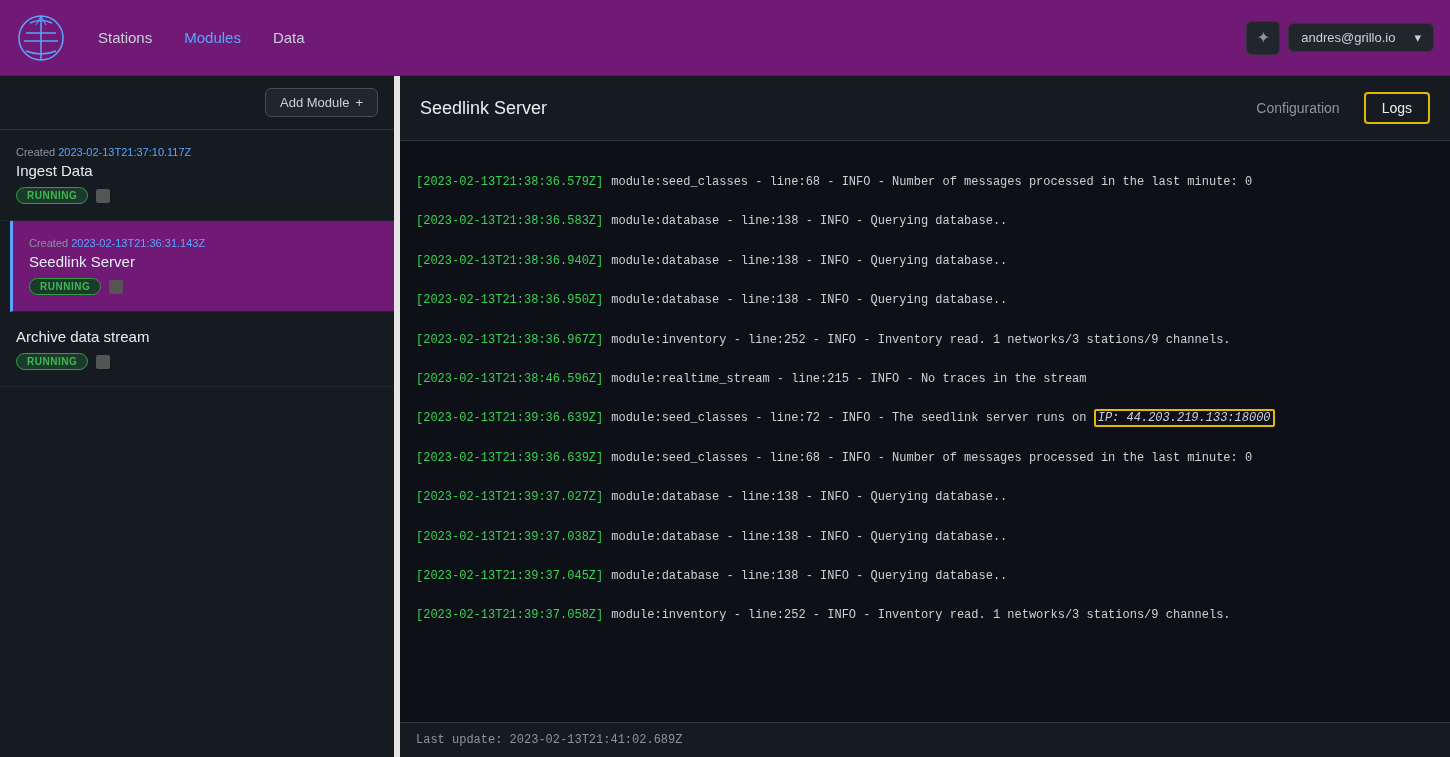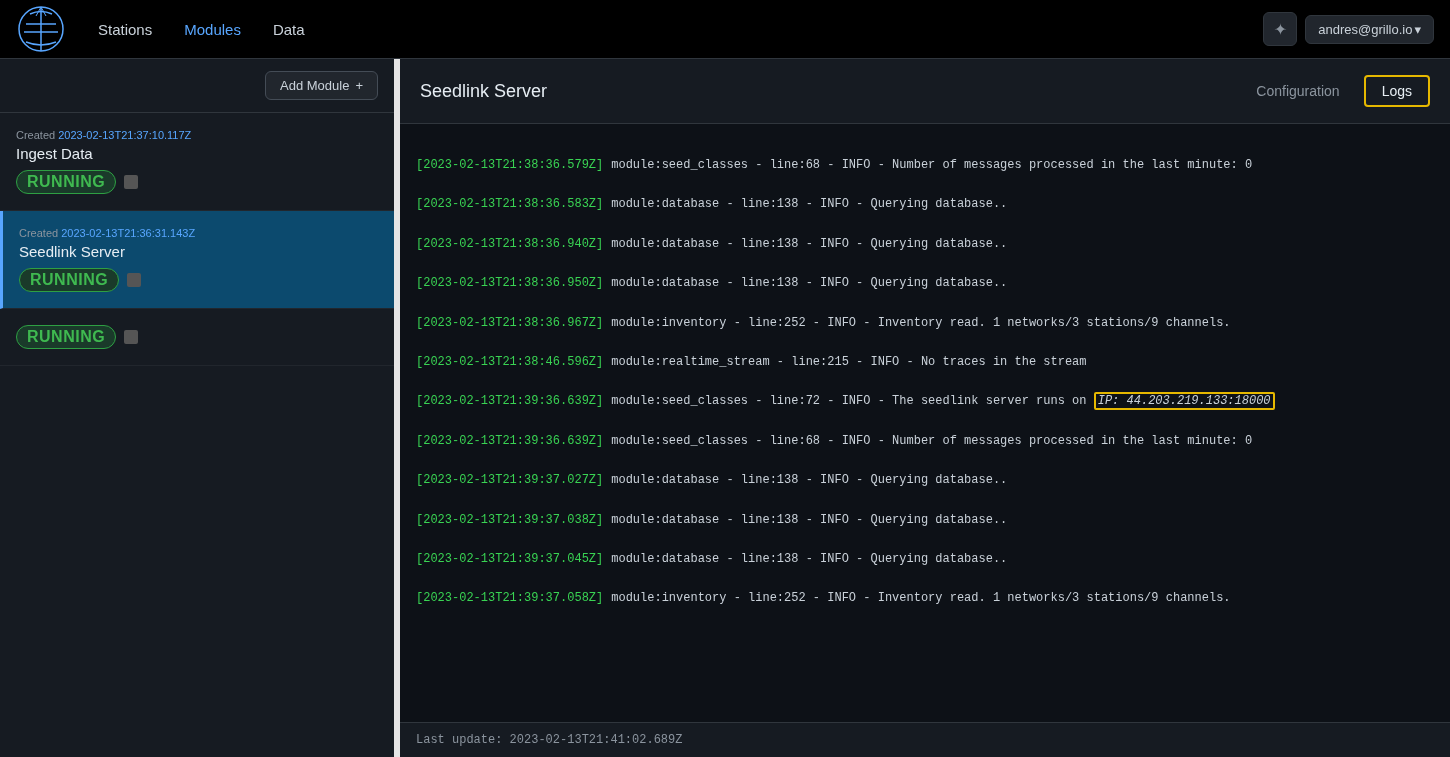--- a/index.html
+++ b/index.html
@@ -12,23 +12,23 @@
       width: 1450px;
       overflow: hidden;
       display: flex;
       flex-direction: column;
     }
 
     
     .header {
       display: flex;
       align-items: center;
-      background: #000000;
+      background: #701a75;
       border-bottom: 1px solid #30363d;
-      height: 59px;
+      height: 76px;
       padding: 0 16px;
       flex-shrink: 0;
     }
     .logo {
       width: 50px;
       height: 50px;
       margin-right: 20px;
       flex-shrink: 0;
     }
     .nav {
@@ -67,21 +67,21 @@
     .user-btn {
       background: #21262d;
       border: 1px solid #30363d;
       border-radius: 6px;
       padding: 6px 12px;
       cursor: pointer;
       color: #c9d1d9;
       font-size: 13px;
       display: flex;
       align-items: flex-end;
-      gap: 2px;
+      gap: 19px;
     }
 
     
     .main {
       display: flex;
       flex: 1;
       overflow: hidden;
     }
 
     
@@ -115,21 +115,22 @@
       flex: 1;
       overflow-y: auto;
     }
     .module-item {
       padding: 16px;
       border-bottom: 1px solid #21262d;
       cursor: pointer;
     }
     .module-item.active {
       border-left: 3px solid #58a6ff;
-      background: #0c4a6e;
+      background: #701a75;
+      margin-left: 10px;
     }
     .module-created {
       font-size: 11px;
       color: #8b949e;
       margin-bottom: 4px;
     }
     .module-created span { color: #58a6ff; }
     .module-name {
       font-size: 15px;
       color: #e6edf3;
@@ -140,21 +141,21 @@
       display: flex;
       align-items: center;
       gap: 8px;
     }
     .status-badge {
       background: #1a3a2a;
       color: #3fb950;
       border: 1px solid #2ea043;
       border-radius: 12px;
       padding: 2px 10px;
-      font-size: 16px;
+      font-size: 10px;
       font-weight: 600;
       letter-spacing: 0.5px;
     }
     .stop-btn {
       width: 14px;
       height: 14px;
       background: #555;
       border-radius: 2px;
       cursor: pointer;
       display: inline-block;
@@ -306,20 +307,21 @@
           Created <span>2023-02-13T21:36:31.143Z</span>
         </div>
         <div class="module-name">Seedlink Server</div>
         <div class="module-status-row">
           <span class="status-badge">RUNNING</span>
           <span class="stop-btn"></span>
         </div>
       </div>
 
       <div class="module-item">
+        <div class="module-name">Archive data stream</div>
         <div class="module-status-row">
           <span class="status-badge">RUNNING</span>
           <span class="stop-btn"></span>
         </div>
       </div>
 
     </div>
   </aside>
 
   <section class="content">

